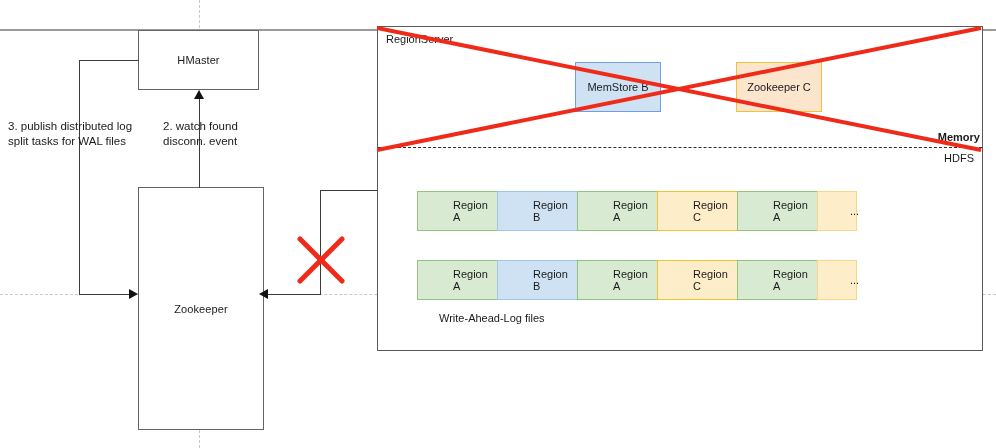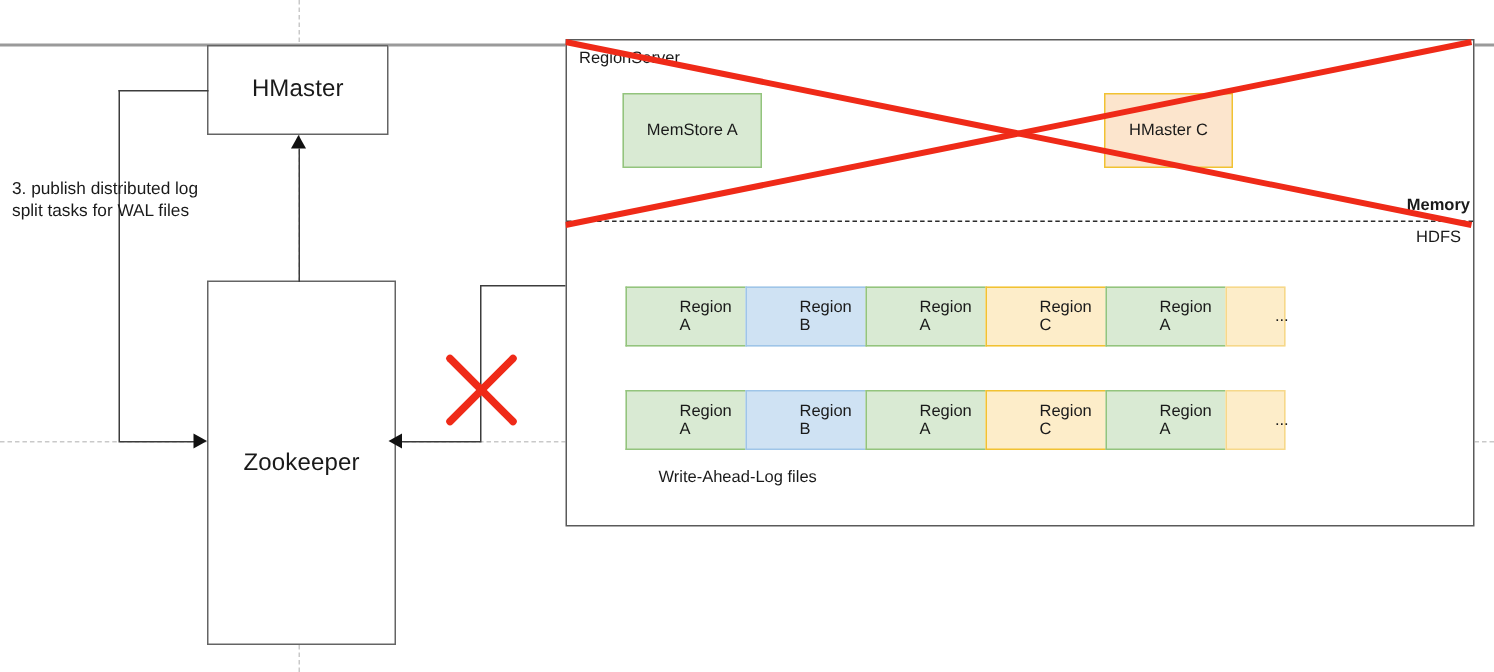--- a/index.html
+++ b/index.html
@@ -32,21 +32,21 @@
   .node-box {
     position: absolute;
     background: #ffffff;
     border: 1px solid #646464;
     box-sizing: border-box;
     display: flex;
     align-items: center;
     justify-content: center;
   }
   .node-label {
-    font-size: 16px;
+    font-size: 11px;
     color: #1a1a1a;
     letter-spacing: .1px;
     text-align: right;
   }
   
   #regionserver-box {
     position: absolute;
     left: 377px;
     top: 26px;
     width: 606px;
@@ -185,20 +185,22 @@
   <div class="node-box" id="hmaster-box" style="left:138px; top:30px; width:121px; height:60px;">
     <span class="node-label">HMaster</span>
   </div>
 
   <div class="node-box" id="zookeeper-box" style="left:138px; top:187px; width:126px; height:243px;">
     <span class="node-label">Zookeeper</span>
   </div>
 
   <div class="line-v" style="left:199px; top:99px; height:89px;"></div>
   <div class="arrow arrow-up" style="left:194px; top:90px;"></div>
+  <div class="edge-label" style="left:163px; top:119px; width:110px;">2. watch found
+disconn. event</div>
 
   <div class="line-h" style="left:79px; top:60px; width:60px;"></div>
   <div class="line-v" style="left:79px; top:60px; height:234px;"></div>
   <div class="line-h" style="left:79px; top:294px; width:51px;"></div>
   <div class="arrow arrow-right" style="left:129px; top:289px;"></div>
   <div class="edge-label" style="left:8px; top:119px; width:150px;">3. publish distributed log
 split tasks for WAL files</div>
 
   <div class="line-h" style="left:320px; top:190px; width:58px;"></div>
   <div class="line-v" style="left:320px; top:190px; height:104px;"></div>
@@ -207,25 +209,25 @@
 
   <svg class="xmark" style="left:294px; top:233px;" width="54" height="54" viewBox="0 0 54 54">
     <line x1="6" y1="6" x2="48" y2="48" stroke="#ef2a18" stroke-width="5" stroke-linecap="round"></line>
     <line x1="48" y1="6" x2="6" y2="48" stroke="#ef2a18" stroke-width="5" stroke-linecap="round"></line>
   </svg>
 
   <div id="regionserver-box">
     <span class="rs-title">RegionServer</span>
   </div>
 
-  <div class="memstore" style="left: 415px; width: 93px; background: rgb(217, 234, 211); border: 1px solid rgb(147, 196, 125);">
-    <span>MemStore A</span>
+  <div class="memstore" style="left: 575px; width: 86px; background: rgb(207, 226, 243); border: 1px solid rgb(109, 158, 235);">
+    <span>MemStore B</span>
   </div>
   <div class="memstore" style="left: 736px; width: 86px; background: rgb(252, 229, 205); border: 1px solid rgb(241, 194, 50);">
-    <span>HMaster C</span>
+    <span>Zookeeper C</span>
   </div>
 
   <div id="mem-hdfs-line"></div>
   <div class="side-label" style="top:131px; right:16px;font-weight:bold;">Memory</div>
   <div class="side-label" style="top:152px; right:22px;">HDFS</div>
 
   <div class="wal-row" id="wal-row-0" style="top:191px;">
       <div class="wal-cell" style="width: 80px; background: rgb(217, 234, 211); border-top: 1px solid rgb(147, 196, 125); border-right: none; border-bottom: 1px solid rgb(147, 196, 125); border-left: 1px solid rgb(147, 196, 125); border-image: initial;">Region A</div>
       <div class="wal-cell" style="width: 80px; background: rgb(207, 226, 243); border-top: 1px solid rgb(159, 197, 232); border-right: none; border-bottom: 1px solid rgb(159, 197, 232); border-left: 1px solid rgb(159, 197, 232); border-image: initial;">Region B</div>
       <div class="wal-cell" style="width: 80px; background: rgb(217, 234, 211); border-top: 1px solid rgb(147, 196, 125); border-right: none; border-bottom: 1px solid rgb(147, 196, 125); border-left: 1px solid rgb(147, 196, 125); border-image: initial;">Region A</div>

